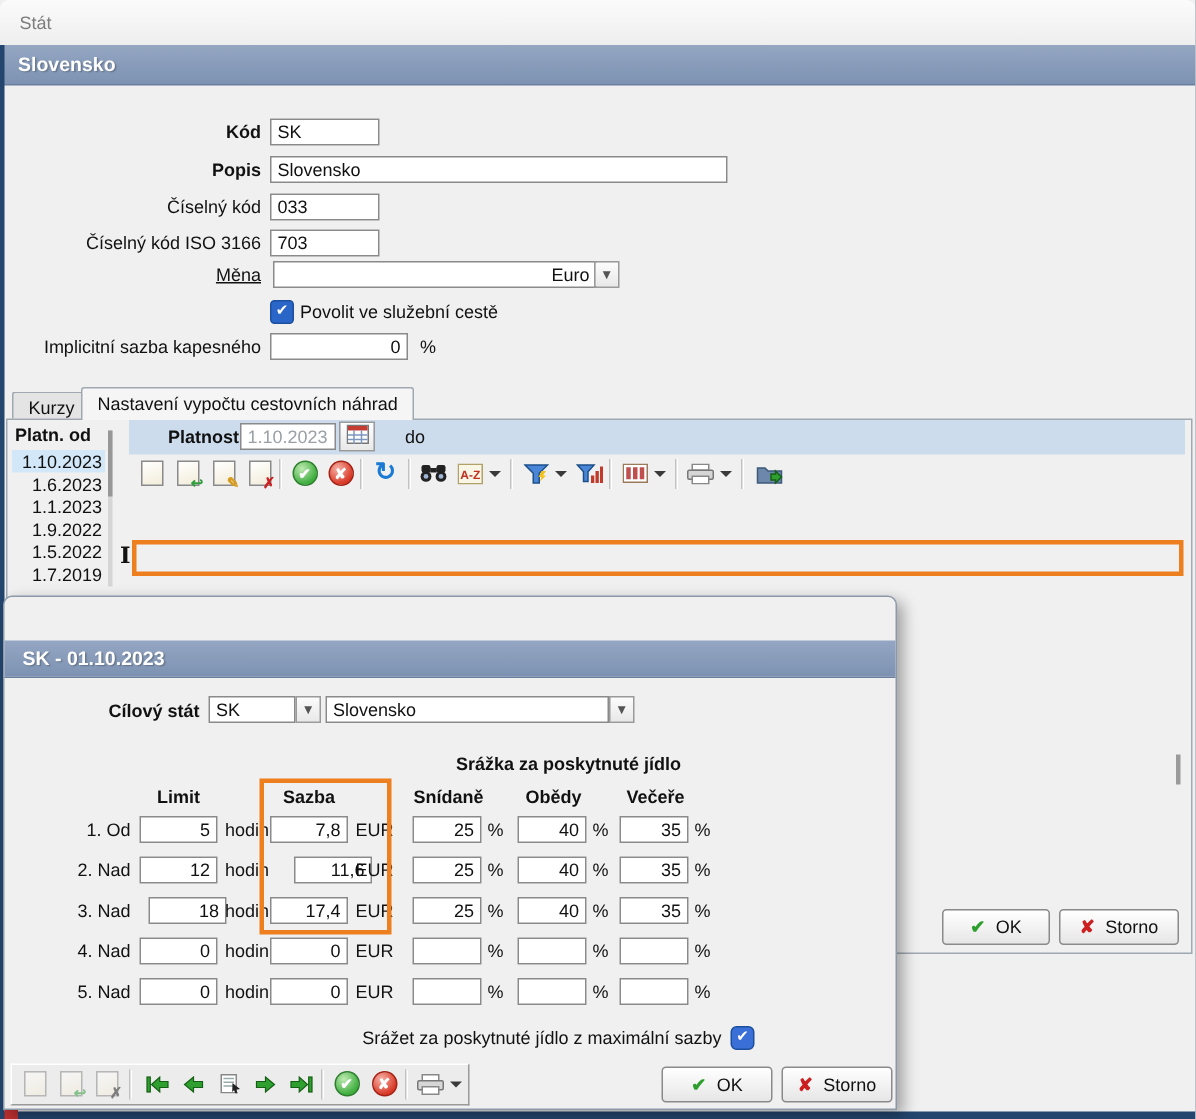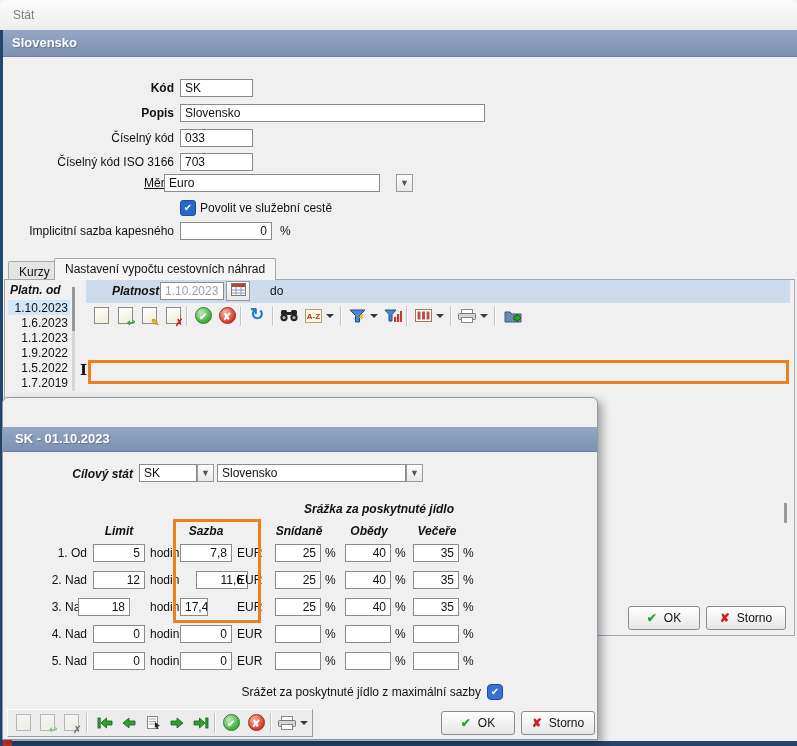--- a/index.html
+++ b/index.html
@@ -19,21 +19,21 @@
   .field{position:absolute;height:18px;background:#fff;border:1px solid #8a8a8a;padding:1px 4px 0 4px;
          box-sizing:border-box;white-space:nowrap;overflow:hidden;}
   .field.num{text-align:right;}
   .field.gray{color:#9aa0a6;}
   .combo-btn{position:absolute;width:17px;height:18px;background:linear-gradient(#fcfcfc,#e8e8e8);
              border:1px solid #9a9a9a;box-sizing:border-box;text-align:center;color:#555;
              font-size:9px;line-height:16px;}
   .chk{position:absolute;width:14px;height:14px;background:#2a66c8;border:1px solid #1c4f9e;
        border-radius:3px;color:#fff;font-size:10px;line-height:13px;text-align:center;}
   .lbl{position:absolute;white-space:nowrap;}
-  .bold{font-weight:bold;font-style:italic;}
+  .bold{font-weight:bold;}
   .ul{text-decoration:underline;}
   
   .tab{position:absolute;border:1px solid #a0a8b2;border-bottom:none;background:#e4e4e4;
        padding:3px 10px 0 10px;height:18px;box-sizing:content-box;border-radius:2px 2px 0 0;}
   .tab.active{background:#f5f5f5;z-index:3;}
   .panel{border:1px solid #a0a8b2;background:#f0f0f0;}
   
   .vitem{position:absolute;width:60px;text-align:right;padding:1px 2px 0 0;height:14px;}
   .vitem.sel{background:#d2e7f8;}
   
@@ -104,21 +104,21 @@
   <div class="flabel" style="top:104px;">Popis</div>
   <div class="field" style="left:180px;top:104px;width:305px;">Slovensko</div>
 
   <div class="flabel" style="top:129px;font-weight:normal;">Číselný kód</div>
   <div class="field" style="left:180px;top:129px;width:73px;">033</div>
 
   <div class="flabel" style="top:153px;font-weight:normal;">Číselný kód ISO 3166</div>
   <div class="field" style="left:180px;top:153px;width:73px;">703</div>
 
   <div class="flabel ul" style="top:174px;font-weight:normal;">Měna</div>
-  <div class="field" style="left:164px;top:174px;width:216px;">Euro</div>
+  <div class="field" style="left:182px;top:174px;width:216px;text-align:right;">Euro</div>
   <div class="combo-btn" style="left:396px;top:174px;"><span>▼</span></div>
 
   <div class="chk" style="left:180px;top:200px;"><span>✔</span></div>
   <div class="lbl" style="left:200px;top:201px;">Povolit ve služební cestě</div>
 
   <div class="flabel" style="top:222px;font-weight:normal;">Implicitní sazba kapesného</div>
   <div class="field num" style="left:180px;top:222px;width:92px;">0</div>
   <div class="lbl" style="left:280px;top:224px;">%</div>
 
   <div class="tab" style="left:8px;top:261px;z-index:1;">Kurzy</div>
@@ -445,23 +445,23 @@
       <div class="field num" style="left:272px;top:0;width:46px;">25</div>
       <div class="lbl" style="left:322px;top:2px;">%</div>
       <div class="field num" style="left:342px;top:0;width:46px;">40</div>
       <div class="lbl" style="left:392px;top:2px;">%</div>
       <div class="field num" style="left:410px;top:0;width:46px;">35</div>
       <div class="lbl" style="left:460px;top:2px;">%</div>
     </div>
 
     <div class="abs" style="left:0;top:200px;width:596px;height:18px;">
       <div class="drow-label" style="left:28px;top:2px;width:56px;">3. Nad</div>
-      <div class="field num" style="left:75px;top:0;width:52px;">18</div>
+      <div class="field num" style="left:96px;top:0;width:52px;">18</div>
       <div class="lbl" style="left:147px;top:2px;">hodin</div>
-      <div class="field num" style="left:177px;top:0;width:28px;">17,4</div>
+      <div class="field num" style="left:177px;top:0;width:52px;">17,4</div>
       <div class="lbl" style="left:234px;top:2px;">EUR</div>
       <div class="field num" style="left:272px;top:0;width:46px;">25</div>
       <div class="lbl" style="left:322px;top:2px;">%</div>
       <div class="field num" style="left:342px;top:0;width:46px;">40</div>
       <div class="lbl" style="left:392px;top:2px;">%</div>
       <div class="field num" style="left:410px;top:0;width:46px;">35</div>
       <div class="lbl" style="left:460px;top:2px;">%</div>
     </div>
 
     <div class="abs" style="left:0;top:227px;width:596px;height:18px;">

